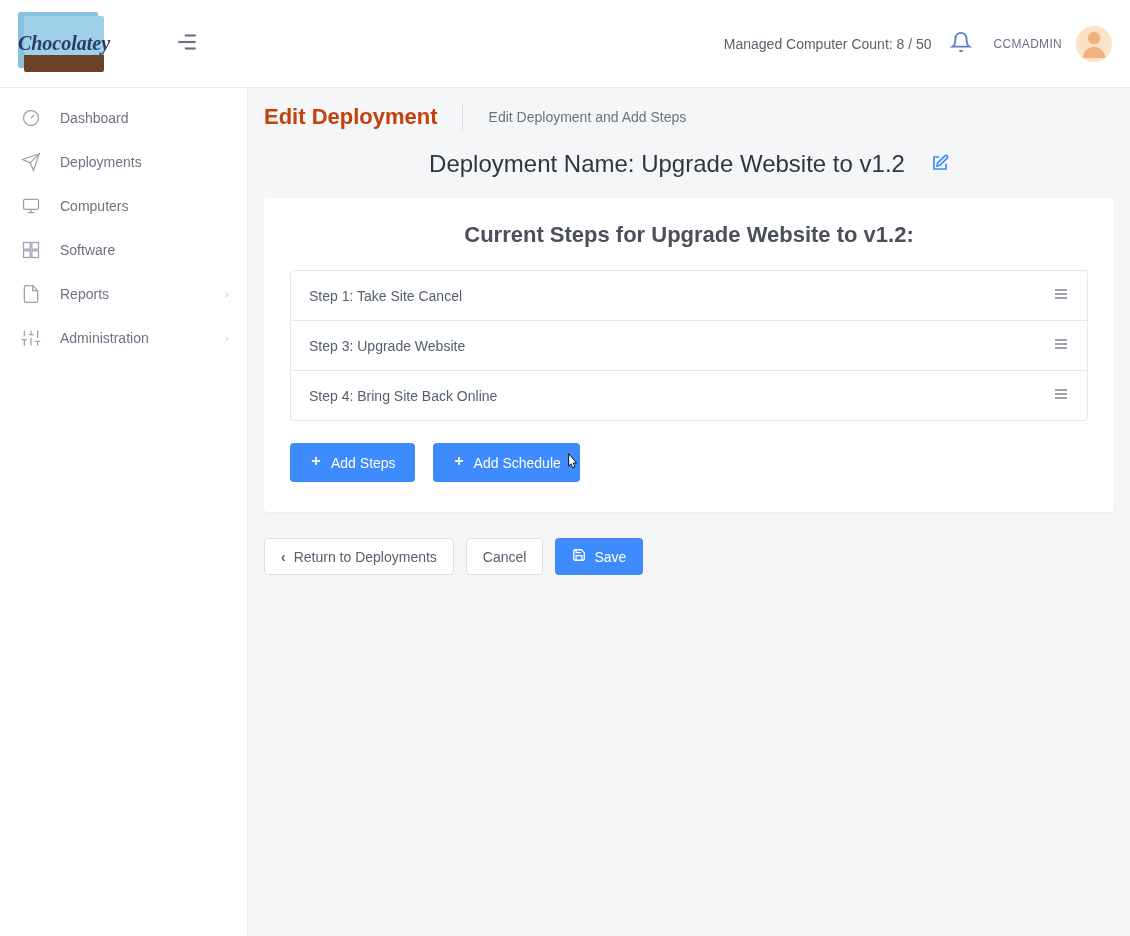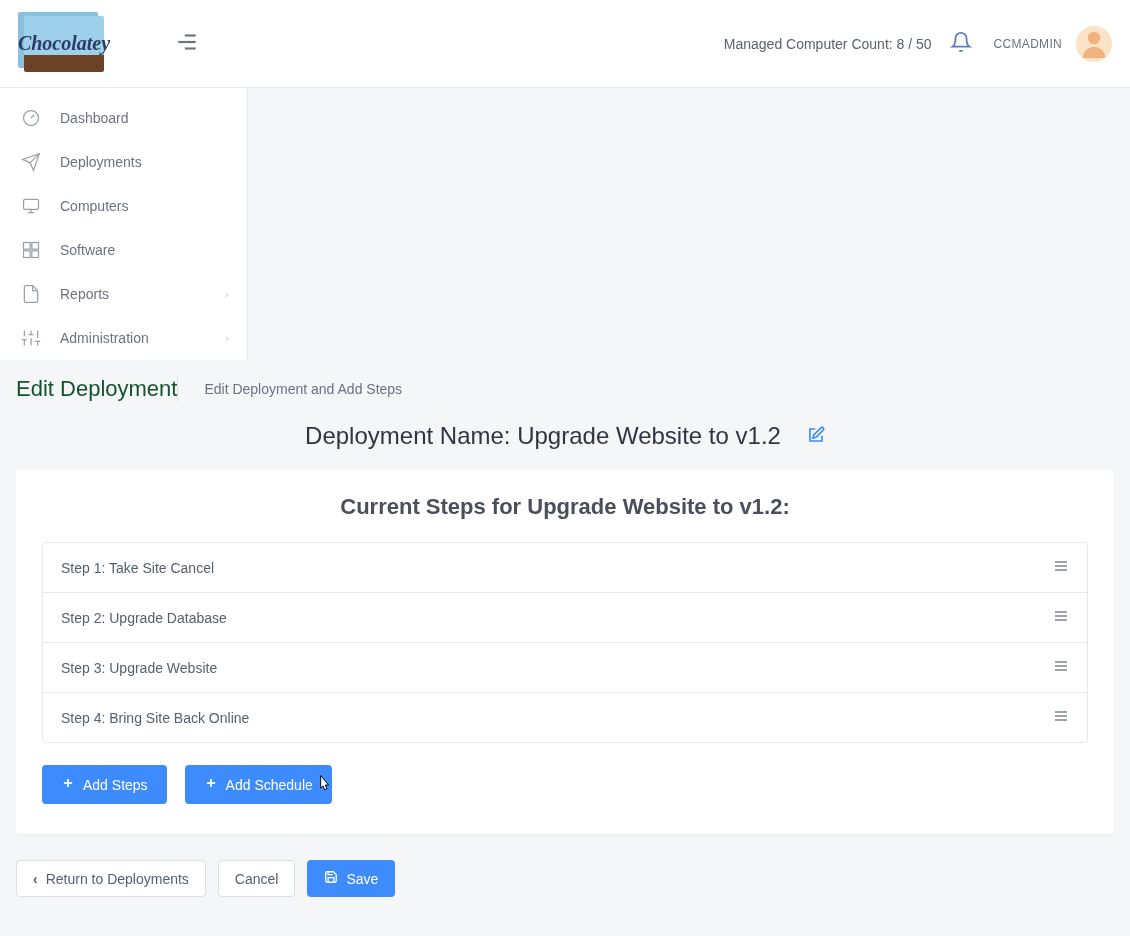--- a/index.html
+++ b/index.html
@@ -26,36 +26,36 @@
   .computer-count { font-size: 14px; color: #5a5f6b; margin-right: 18px; }
   .bell { color: #5c7fbf; cursor: pointer; margin-right: 22px; display:flex; }
   .bell svg { width: 22px; height: 22px; }
   .user-name { font-size: 12px; color: #6b7280; letter-spacing: 0.3px; margin-right: 14px; }
   .avatar {
     width: 36px; height: 36px; border-radius: 50%; background: #fbe3c8;
     display: flex; align-items: flex-end; justify-content: center; overflow: hidden;
   }
   .avatar svg { width: 30px; height: 30px; fill: #f0b37e; }
 
-  .layout { display: flex; min-height: calc(100% - 88px); flex-direction: column; }
+  .layout { display: flex; min-height: calc(100% - 88px); }
   .sidebar {
     width: 248px; background: #fff; border-right: 1px solid #e9ecef;
     padding-top: 8px; font-size: 14px;
   }
   .nav-item {
     display: flex; align-items: center; padding: 12px 20px; cursor: pointer;
     color: #6b7280; gap: 18px; position: relative;
   }
   .nav-item .icon { width: 22px; display:flex; justify-content:center; }
   .nav-item .icon svg { width: 20px; height: 20px; stroke: #9aa0ac; fill:none; stroke-width:1.5; }
   .nav-item .chevron { position:absolute; right:18px; color:#c6c9d1; font-size:11px; }
 
   .main { flex: 1; padding: 16px 16px 30px 16px; }
   .breadcrumb-row { display:flex; align-items:center; gap:26px; margin: 0 0 10px 0; }
-  .breadcrumb-title { font-size: 22px; color: #14532d; font-weight: 400; border-right: 1px solid #dcdfe5; }
+  .breadcrumb-title { font-size: 22px; color: #c2410c; font-weight: 700; padding-right: 24px; border-right: 1px solid #dcdfe5; }
   .breadcrumb-sub { font-size: 14px; color: #6b7280; }
 
   .deployment-heading {
     text-align: center; font-size: 24px; font-weight: 500;
     color: #2f3542; margin: 18px 0 20px 0;
     display:flex; justify-content:center; align-items:flex-end; gap:26px;
   }
   .edit-pencil { color:#3d8bfd; cursor:pointer; margin-top:2px; }
   .edit-pencil svg { width:18px; height:18px; }
 
@@ -221,28 +221,20 @@
     </div>
 
     <div class="card">
       <div class="steps-heading">
         <span>Current Steps for </span><span>Upgrade Website to v1.2</span><span>:</span>
       </div>
 
       <div id="steps-container">
           <div class="step-row">
             <span>Step 1: Take Site Cancel</span>
-            <span class="drag-handle"><svg viewBox="0 0 24 18" fill="none" stroke="currentColor" stroke-width="2">
-                <line x1="3" y1="3" x2="21" y2="3"></line>
-                <line x1="3" y1="9" x2="21" y2="9"></line>
-                <line x1="3" y1="15" x2="21" y2="15"></line>
-              </svg></span>
-          </div>
-          <div class="step-row">
-            <span>Step 2: Upgrade Database</span>
             <span class="drag-handle"><svg viewBox="0 0 24 18" fill="none" stroke="currentColor" stroke-width="2">
                 <line x1="3" y1="3" x2="21" y2="3"></line>
                 <line x1="3" y1="9" x2="21" y2="9"></line>
                 <line x1="3" y1="15" x2="21" y2="15"></line>
               </svg></span>
           </div>
           <div class="step-row">
             <span>Step 3: Upgrade Website</span>
             <span class="drag-handle"><svg viewBox="0 0 24 18" fill="none" stroke="currentColor" stroke-width="2">
                 <line x1="3" y1="3" x2="21" y2="3"></line>

